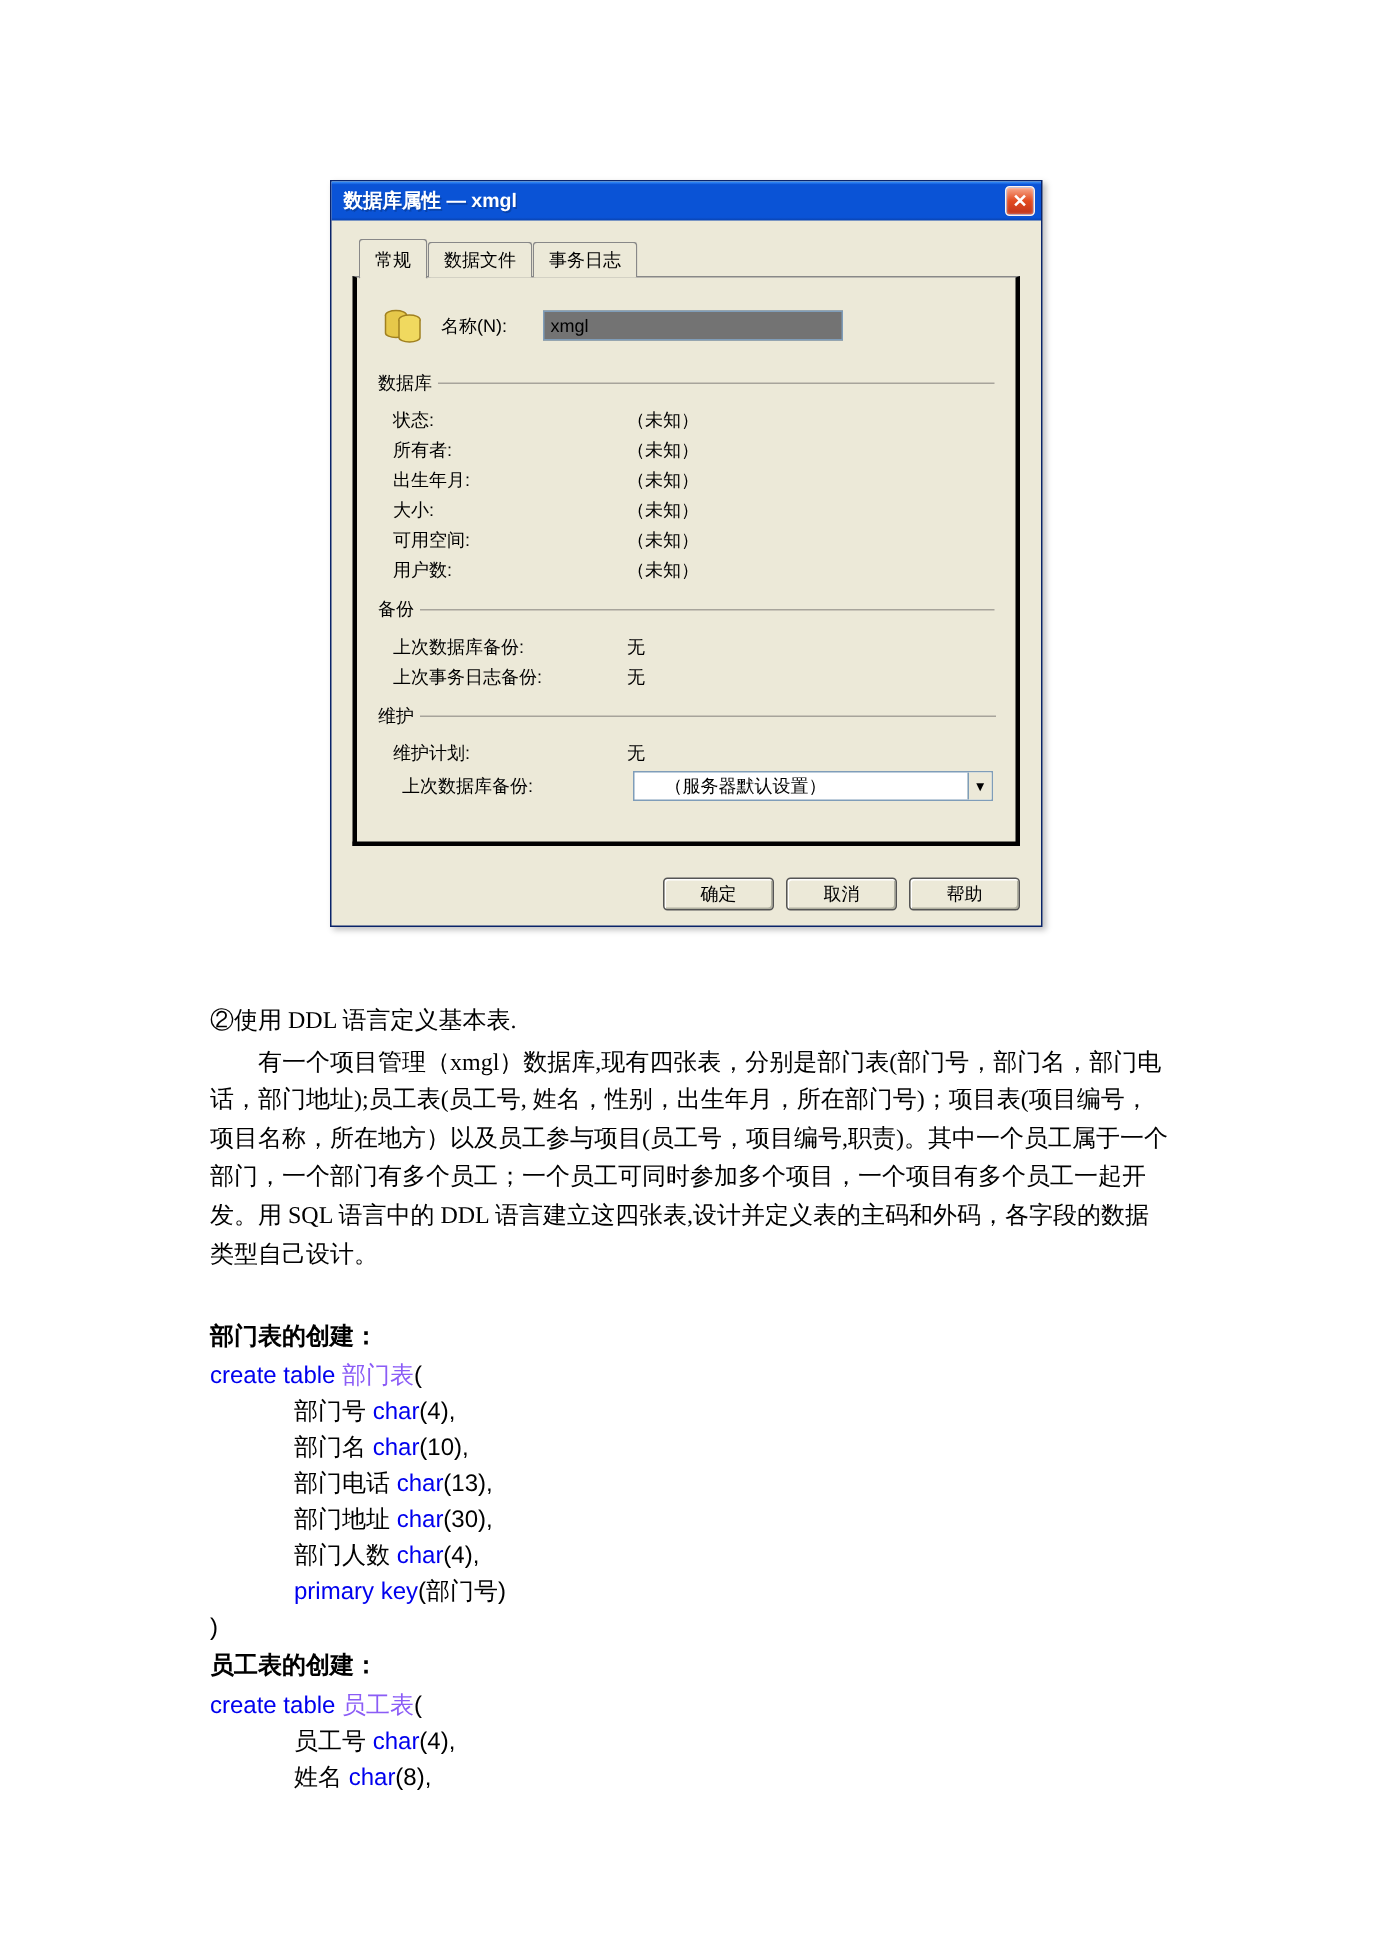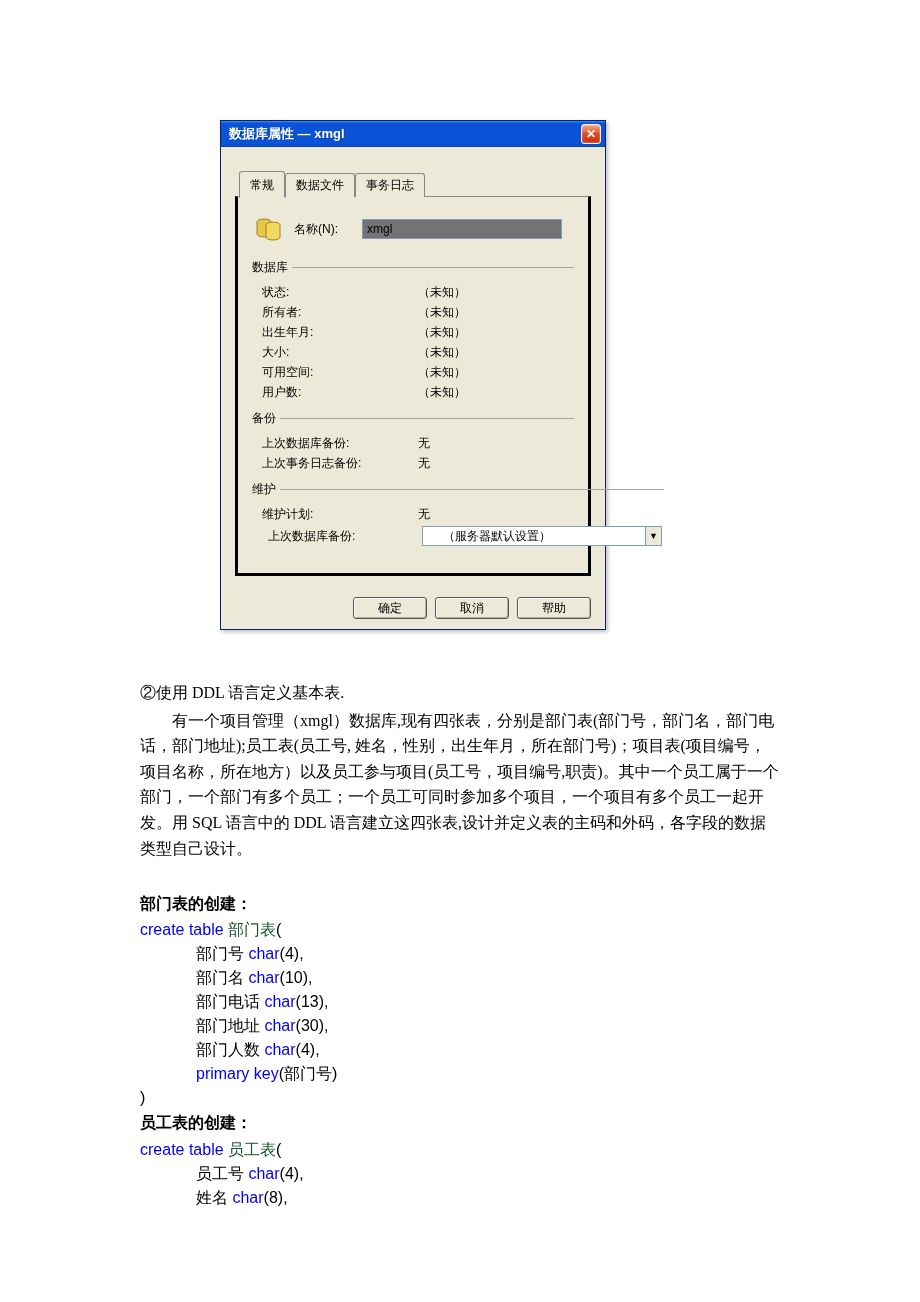--- a/index.html
+++ b/index.html
@@ -10,21 +10,21 @@
     font-size: 12px;
     color: #000;
   }
   .page {
     width: 920px;
     margin: 0 auto;
     padding: 120px 140px 60px 140px;
   }
   
   .dialog {
-    width: 386px;
+    width: 475px;
     margin: 0 auto 50px 80px;
     border: 1px solid #0a246a;
     background: #ece9d8;
     box-shadow: 2px 2px 4px rgba(0,0,0,0.25);
   }
   .titlebar {
     height: 26px;
     background: linear-gradient(to bottom, #3a95ff 0%, #0a53d6 8%, #0a53d6 92%, #0842b0 100%);
     display: flex;
     align-items: center;
@@ -75,21 +75,21 @@
   }
   .tab.active {
     background: #ece9d8;
     z-index: 2;
     padding-top: 5px;
     border-bottom: 1px solid #ece9d8;
     margin-bottom: -1px;
   }
   .tab.inactive {
     z-index: 1;
-    margin-top: 16px;
+    margin-top: 4px;
   }
   .tabpanel {
     border: 3px solid #000000;
     border-top: 1px solid #888;
     background: #ece9d8;
     padding: 16px 14px 10px 14px;
     min-height: 380px;
     position: relative;
   }
   .name-row {
@@ -193,21 +193,21 @@
   }
   .doc p { margin: 0 0 2px 0; }
   .doc .indent { text-indent: 2em; }
   .doc .bold { font-weight: bold; }
   .code {
     font-family: Arial, SimSun, sans-serif;
     font-size: 16px;
     line-height: 1.5;
   }
   .kw-blue { color: #0000EE; }
-  .kw-teal { color: #14532d; }
+  .kw-teal { color: #8b5cf6; }
   .kw-black { color: #000; }
   .code-indent { padding-left: 56px; display: block; }
 </style>
 </head>
 <body>
 
 <div class="page">
 
   <div class="dialog">
     <div class="titlebar">

